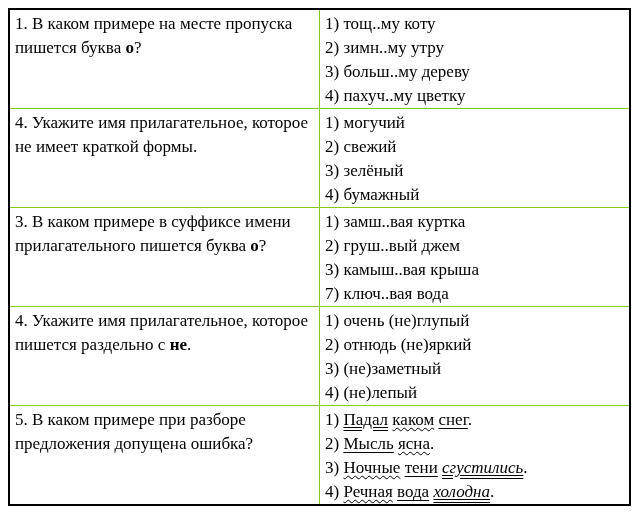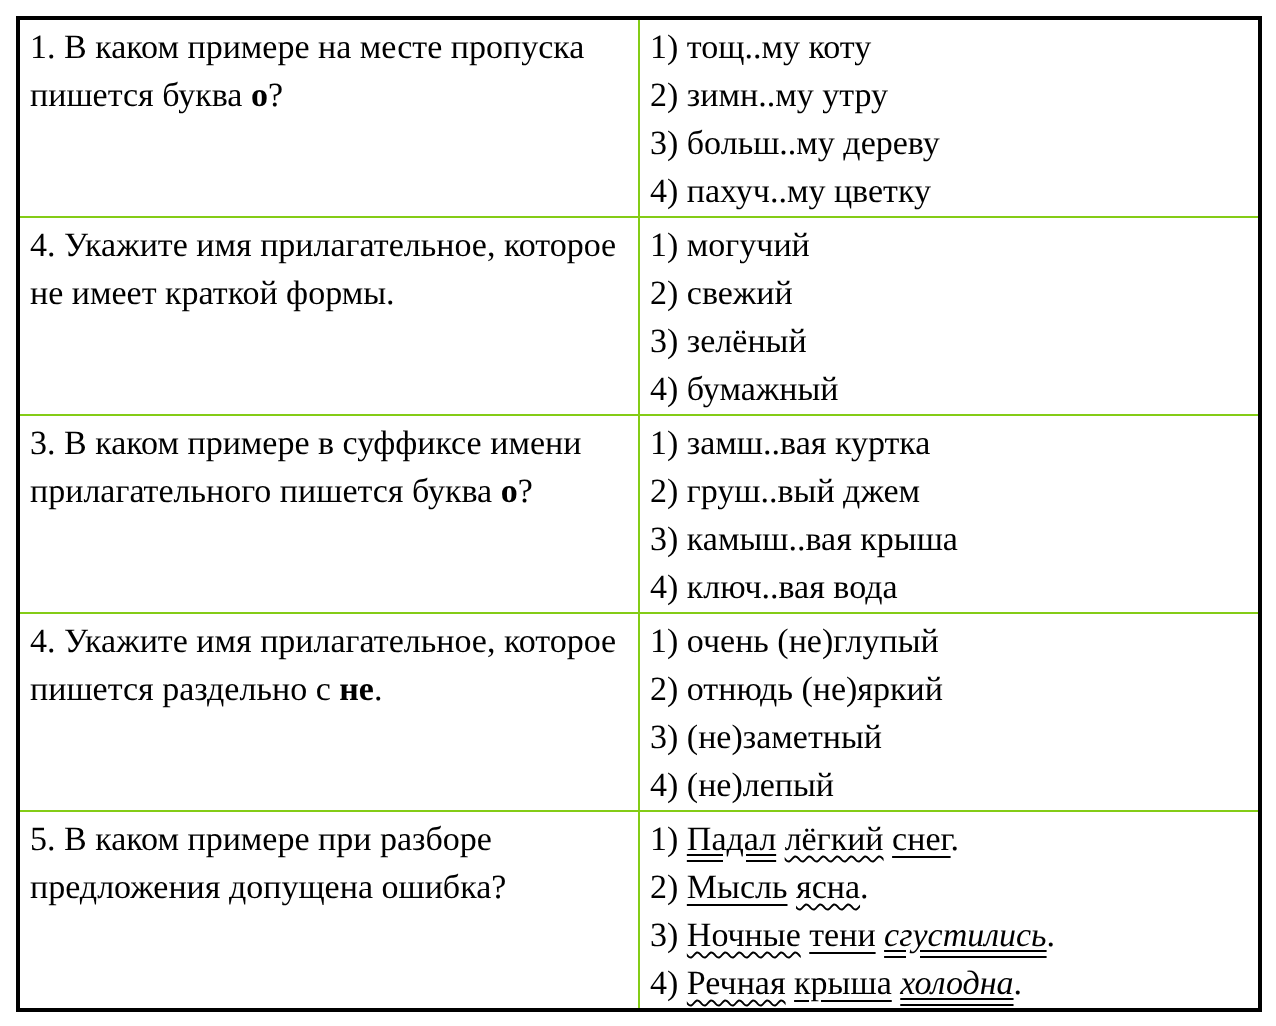--- a/index.html
+++ b/index.html
@@ -81,36 +81,36 @@
             <div class="option-line"><span class="seg-plain">3) зелёный</span></div>
             <div class="option-line"><span class="seg-plain">4) бумажный</span></div>
           </td>
         </tr>
         <tr>
           <td class="cell question-cell"><span class="seg-plain">3. В каком примере в суффиксе имени прилагательного пишется буква </span><span class="seg-bold">о</span><span class="seg-plain">?</span></td>
           <td class="cell options-cell">
             <div class="option-line"><span class="seg-plain">1) замш..вая куртка</span></div>
             <div class="option-line"><span class="seg-plain">2) груш..вый джем</span></div>
             <div class="option-line"><span class="seg-plain">3) камыш..вая крыша</span></div>
-            <div class="option-line"><span class="seg-plain">4) ключ..вая вода</span></div>
+            <div class="option-line"><span class="seg-plain">7) ключ..вая вода</span></div>
           </td>
         </tr>
         <tr>
           <td class="cell question-cell"><span class="seg-plain">4. Укажите имя прилагательное, которое пишется раздельно с </span><span class="seg-bold">не</span><span class="seg-plain">.</span></td>
           <td class="cell options-cell">
             <div class="option-line"><span class="seg-plain">1) очень (не)глупый</span></div>
             <div class="option-line"><span class="seg-plain">2) отнюдь (не)яркий</span></div>
             <div class="option-line"><span class="seg-plain">3) (не)заметный</span></div>
             <div class="option-line"><span class="seg-plain">4) (не)лепый</span></div>
           </td>
         </tr>
         <tr>
           <td class="cell question-cell"><span class="seg-plain">5. В каком примере при разборе предложения допущена ошибка?</span></td>
           <td class="cell options-cell">
-            <div class="option-line"><span class="seg-plain">1) </span><span class="seg-u-double">Падал</span><span class="seg-plain"> </span><span class="seg-u-wavy">лёгкий</span><span class="seg-plain"> </span><span class="seg-u-single">снег</span><span class="seg-plain">.</span></div>
+            <div class="option-line"><span class="seg-plain">1) </span><span class="seg-u-double">Падал</span><span class="seg-plain"> </span><span class="seg-u-wavy">каком</span><span class="seg-plain"> </span><span class="seg-u-single">снег</span><span class="seg-plain">.</span></div>
             <div class="option-line"><span class="seg-plain">2) </span><span class="seg-u-single">Мысль</span><span class="seg-plain"> </span><span class="seg-u-wavy">ясна</span><span class="seg-plain">.</span></div>
             <div class="option-line"><span class="seg-plain">3) </span><span class="seg-u-wavy">Ночные</span><span class="seg-plain"> </span><span class="seg-u-single">тени</span><span class="seg-plain"> </span><span class="seg-u-double-italic">сгустились</span><span class="seg-plain">.</span></div>
-            <div class="option-line"><span class="seg-plain">4) </span><span class="seg-u-wavy">Речная</span><span class="seg-plain"> </span><span class="seg-u-single">крыша</span><span class="seg-plain"> </span><span class="seg-u-double-italic">холодна</span><span class="seg-plain">.</span></div>
+            <div class="option-line"><span class="seg-plain">4) </span><span class="seg-u-wavy">Речная</span><span class="seg-plain"> </span><span class="seg-u-single">вода</span><span class="seg-plain"> </span><span class="seg-u-double-italic">холодна</span><span class="seg-plain">.</span></div>
           </td>
         </tr>
       </tbody>
   </table>
 </div>
 
 </body></html>

